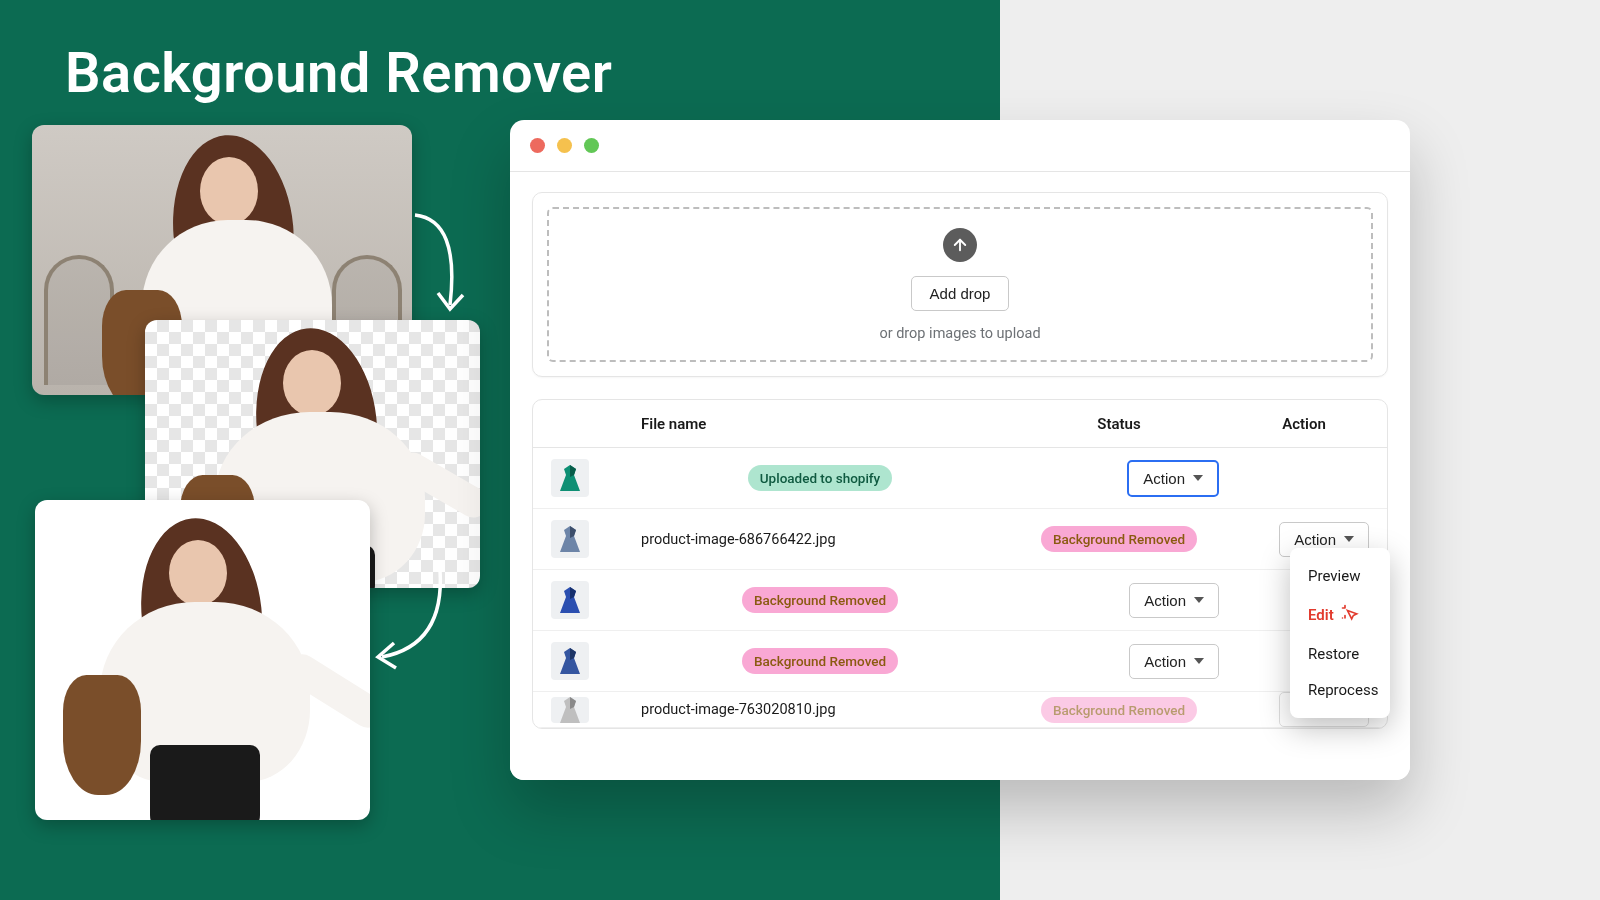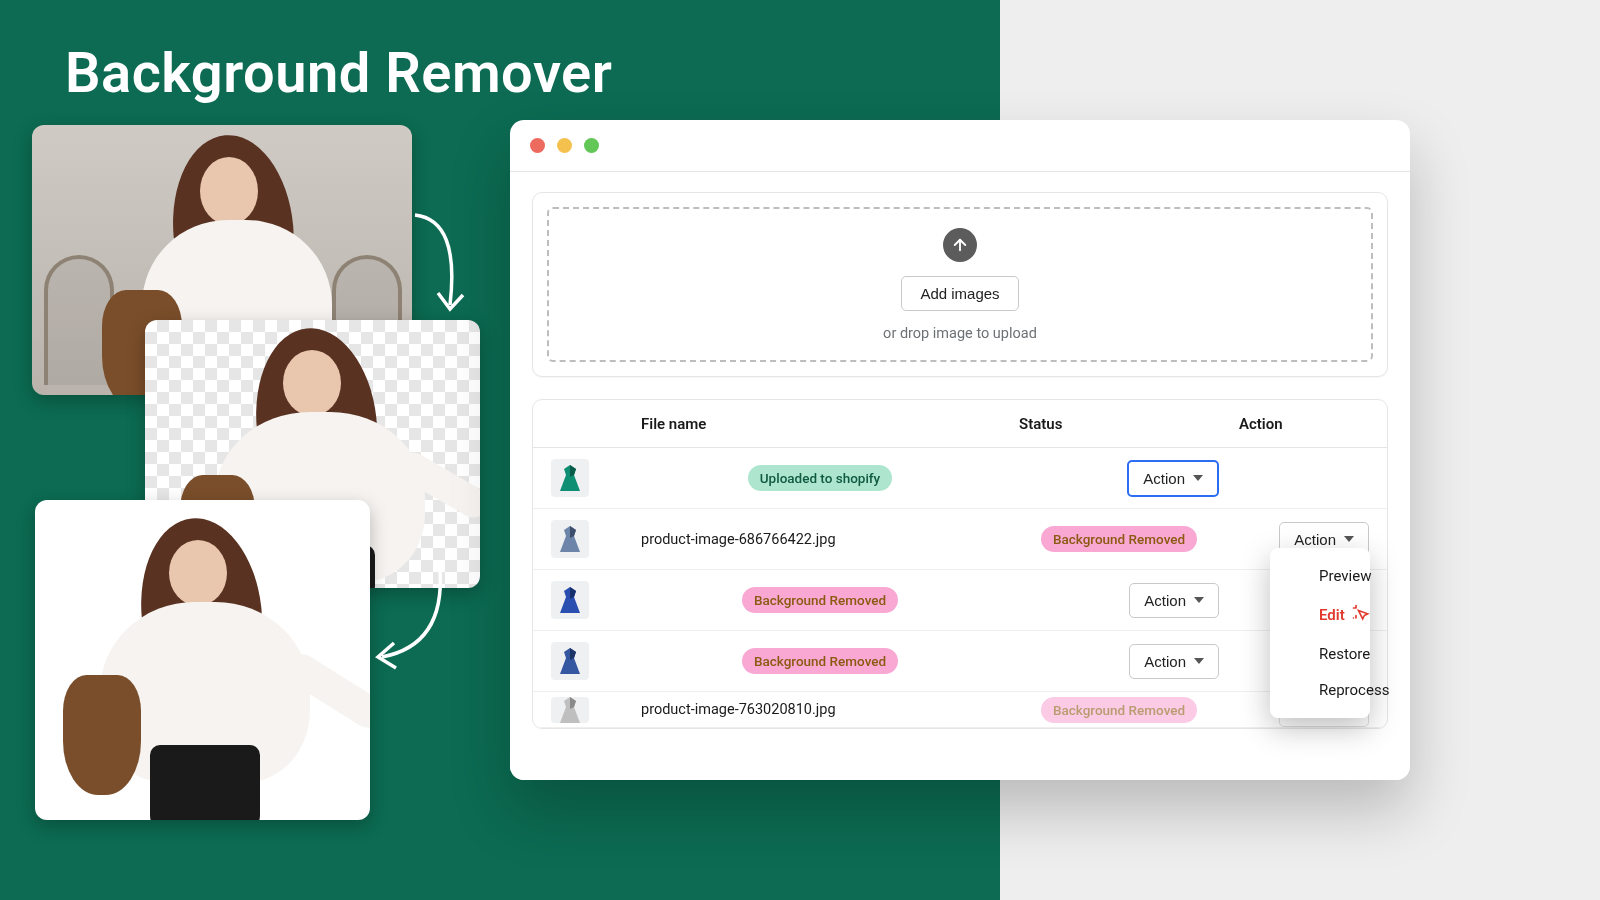--- a/index.html
+++ b/index.html
@@ -55,21 +55,21 @@
   .btn-primary{ background:#0c6b52; color:#fff; border:none; border-radius:5px; padding:10px 16px; font-size:15px; font-weight:600; cursor:pointer;}
   .content{ flex:1; padding:20px 22px 0 22px; overflow:hidden; background:#fff;}
   .card-outer{ border:1px solid #e5e5e5; border-radius:10px; padding:14px; box-shadow:0 1px 2px rgba(0,0,0,.04);}
   .dropzone{ border:2px dashed #bdbdbd; border-radius:6px; height:155px; display:flex; flex-direction:column; align-items:center; justify-content:center; gap:14px;}
   .up-circle{ width:34px;height:34px;border-radius:50%;background:#5c5c5c; display:flex;align-items:center;justify-content:center;}
   .add-btn{ border:1px solid #c9c9c9; background:#fff; border-radius:5px; padding:8px 18px; font-size:15px; cursor:pointer; color:#222;}
   .drop-hint{ color:#6d7175; font-size:14.5px;}
   .table{ margin-top:22px; border:1px solid #e5e5e5; border-radius:10px; overflow:hidden;}
   .thead,.trow{ display:grid; grid-template-columns:70px 1fr 200px 130px; align-items:center; padding:0 18px; gap:20px;}
   .thead{ height:48px; font-weight:600; font-size:15px; color:#1a1a1a; border-bottom:1px solid #e5e5e5;}
-  .thead .c-status,.thead .c-action{ }
+  .thead .c-status,.thead .c-action{ text-align:center;}
   .trow{ height:61px; border-bottom:1px solid #efefef; font-size:14.5px; color:#1a1a1a;}
   .thumb{ width:38px;height:38px;border-radius:4px; display:flex;align-items:center;justify-content:center; overflow:hidden;}
   .thumb svg{width:38px;height:38px}
   .badge{ font-size:13.5px; font-weight:500; padding:5px 12px; border-radius:14px; white-space:nowrap; justify-self:center;}
   .badge.green{ background:#aee5cf; color:#0f5a40;}
   .badge.orange{ background:#f9a8d4; color:#8a5a10;}
   .action-btn{ justify-self:end; border:1px solid #c9c9c9; background:#fff; border-radius:5px; padding:8px 14px; font-size:15px; cursor:pointer; display:flex; align-items:center; gap:8px; color:#222;}
   .action-btn.sel{ border:2px solid #2b6ef2;}
   .caret{ width:0;height:0;border-left:5px solid transparent;border-right:5px solid transparent;border-top:6px solid #555;}
   .menu{ position:absolute; background:#fff; border-radius:8px; box-shadow:0 10px 30px rgba(0,0,0,.25); padding:10px 0; width:100px;}
@@ -129,22 +129,22 @@
   </div>
   <div class="content">
     <div class="card-outer">
       <div class="dropzone">
         <div class="up-circle">
           <svg width="18" height="18" viewBox="0 0 24 24" fill="none" stroke="#fff" stroke-width="2.5" stroke-linecap="round" stroke-linejoin="round">
               <path d="M12 19V5"></path>
               <path d="M5 12l7-7 7 7"></path>
             </svg>
         </div>
-        <button class="add-btn">Add images</button>
-        <div class="drop-hint">or drop image to upload</div>
+        <button class="add-btn">Add drop</button>
+        <div class="drop-hint">or drop images to upload</div>
       </div>
     </div>
 
     <div class="table">
       <div class="thead">
         <div></div>
         <div>File name</div>
         <div class="c-status">Status</div>
         <div class="c-action">Action</div>
       </div>
@@ -203,21 +203,21 @@
               </svg>
             </div>
             <div>product-image-763020810.jpg</div>
             <span class="badge orange">Background Removed</span>
             <button class="action-btn">Action<span class="caret"></span></button>
           </div>
         </div>
     </div>
   </div>
 
-  <div class="menu" style="left:760px; top:428px;padding-left:31px;">
+  <div class="menu" style="left:780px; top:428px;">
     <div class="menu-item">Preview</div>
     <div class="menu-item red">
       <span>Edit</span>
       <span class="cursor-icon">
         <svg width="20" height="20" viewBox="0 0 24 24" fill="none" stroke="#e23b2e" stroke-width="2" stroke-linecap="round">
           <path d="M6 3v3M3 6h3M6 15v3M3 18h0"></path>
           <path d="M9 9l11 4-4 2-2 4-5-10z" fill="none"></path>
         </svg>
       </span>
     </div>

